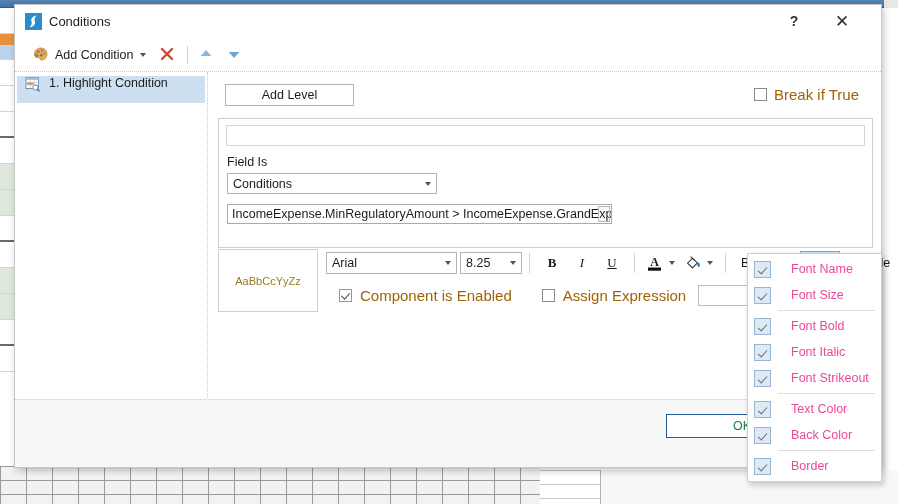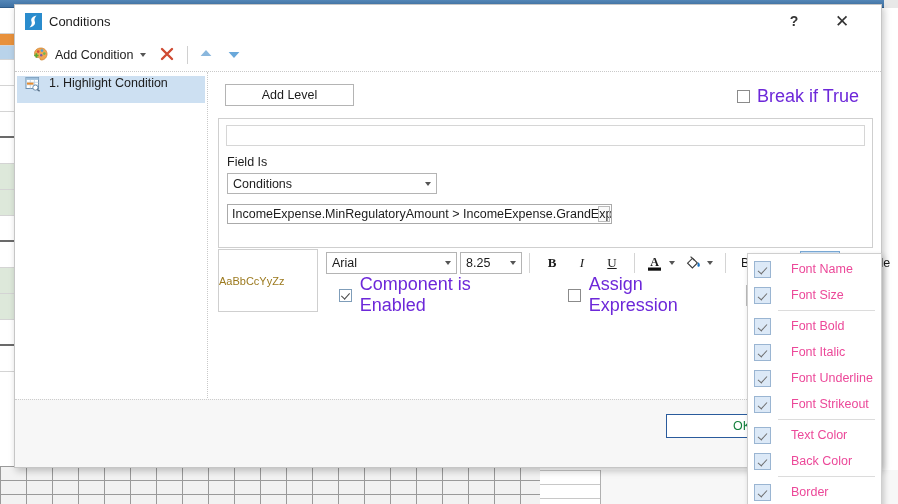--- a/index.html
+++ b/index.html
@@ -285,37 +285,38 @@
     align-items: center;
     gap: 7px;
     cursor: default;
   }
   .chk-empty {
     width: 13px; height: 13px;
     border: 1px solid #8b8b8b;
     background: #ffffff;
     box-sizing: border-box;
   }
-  .chk-label { font-size: 18px; color: #6d28d9; }
+  .chk-label { font-size: 15px; color: #a16207; }
 
   
   #format-area {
     position: absolute;
     left: 10px; top: 177px;
     width: 655px; height: 70px;
   }
   #preview-box {
     position: absolute;
     left: 0; top: 0;
     width: 100px; height: 63px;
     border: 1px solid #cfcfcf;
     box-sizing: border-box;
     background: #ffffff;
     display: flex;
     align-items: center;
+    justify-content: center;
   }
   #preview-text {
     font-size: 11px;
     color: #9c7a1f;
     font-family: "Liberation Sans", sans-serif;
   }
 
   #fmt-toolbar {
     position: absolute;
     left: 108px; top: 1px;
@@ -738,24 +739,20 @@
     <div class="menu-item">
       <span class="menu-chk"></span>
       <span class="menu-label">Font Bold</span>
     </div>
     <div class="menu-item">
       <span class="menu-chk"></span>
       <span class="menu-label">Font Italic</span>
     </div>
     <div class="menu-item">
       <span class="menu-chk"></span>
-      <span class="menu-label">Font Underline</span>
-    </div>
-    <div class="menu-item">
-      <span class="menu-chk"></span>
       <span class="menu-label">Font Strikeout</span>
     </div>
     <div class="menu-sep"></div>
     <div class="menu-item">
       <span class="menu-chk"></span>
       <span class="menu-label">Text Color</span>
     </div>
     <div class="menu-item">
       <span class="menu-chk"></span>
       <span class="menu-label">Back Color</span>

